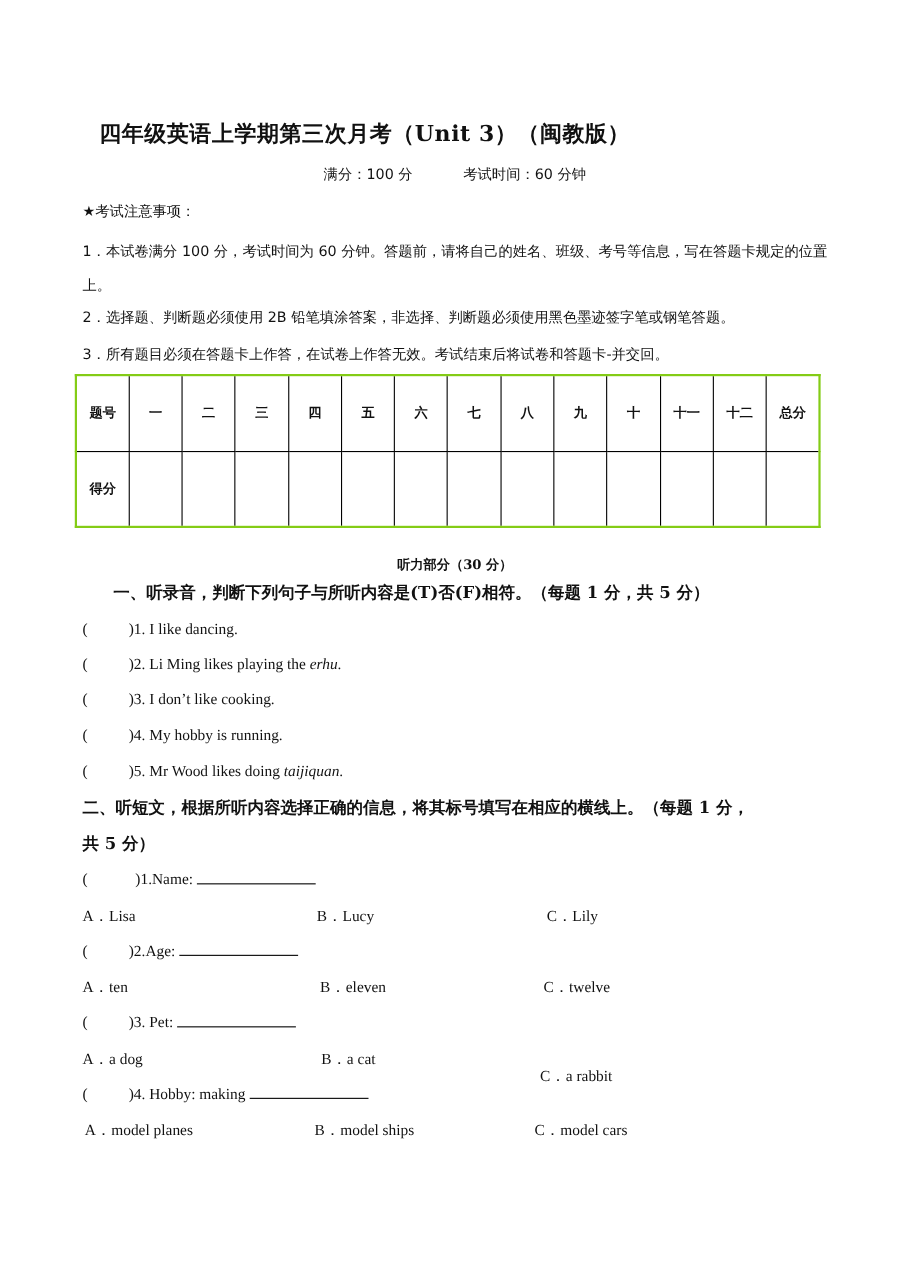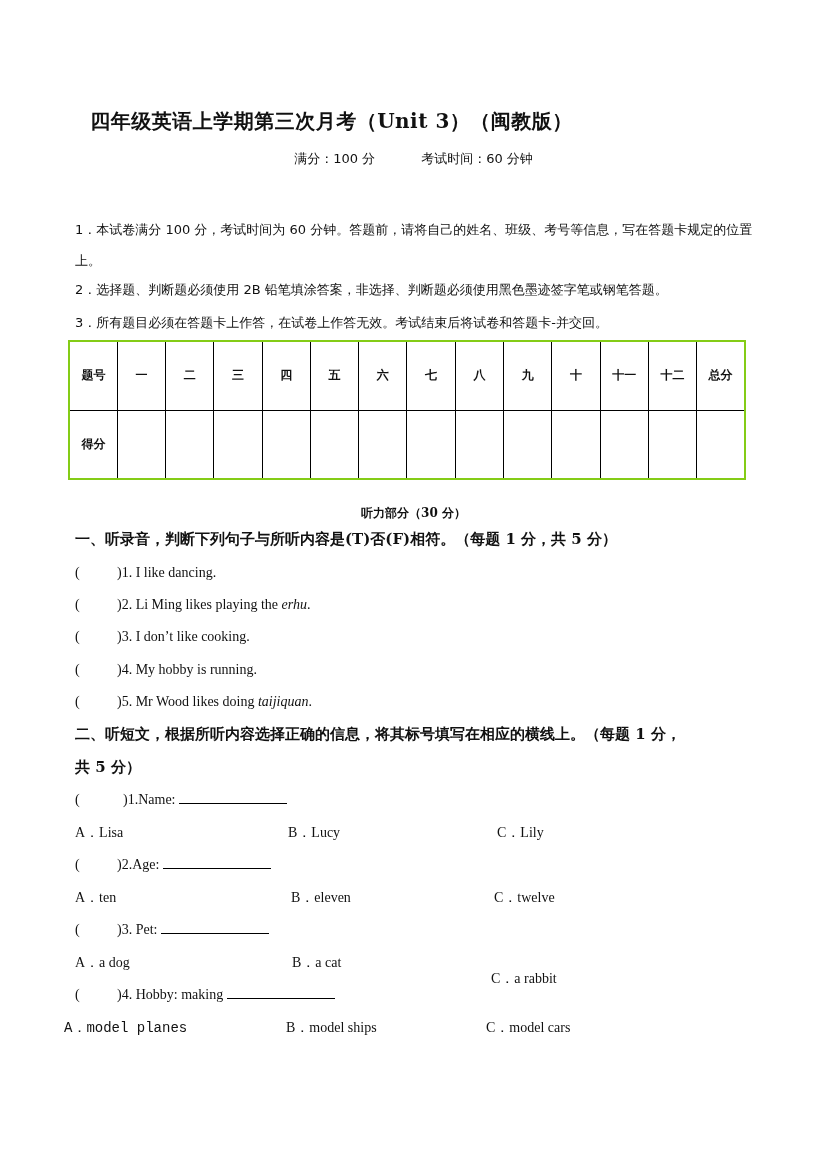--- a/index.html
+++ b/index.html
@@ -54,20 +54,21 @@
 </head>
 <body>
 
 <div class="page">
 
   <div class="title">四年级英语上学期第三次月考（Unit 3）（闽教版）</div>
   <div class="subtitle">
     <span>满分：100 分</span><span>考试时间：60 分钟</span>
   </div>
 
+  <div class="notice" style="top:183px;">★考试注意事项：</div>
   <div class="notice" style="top:214px; line-height:31px;">1．本试卷满分 100 分，考试时间为 60 分钟。答题前，请将自己的姓名、班级、考号等信息，写在答题卡规定的位置上。</div>
   <div class="notice" style="top:280px;">2．选择题、判断题必须使用 2B 铅笔填涂答案，非选择、判断题必须使用黑色墨迹签字笔或钢笔答题。</div>
   <div class="notice" style="top:313px;">3．所有题目必须在答题卡上作答，在试卷上作答无效。考试结束后将试卷和答题卡-并交回。</div>
 
   <table class="score">
     <tbody>
         <tr>
       <td>题号</td>
       <td>一</td>
       <td>二</td>
@@ -97,21 +98,21 @@
       <td></td>
       <td></td>
       <td></td>
       <td></td>
     </tr>
   </tbody>
     </table>
 
   <div class="section-head">听力部分（30 分）</div>
 
-  <div class="q-head" style="top:523px;">一、听录音，判断下列句子与所听内容是(T)否(F)相符。（每题 1 分，共 5 分）</div>
+  <div class="q-head" style="top:523px;margin-left:28px;">一、听录音，判断下列句子与所听内容是(T)否(F)相符。（每题 1 分，共 5 分）</div>
 
   <div class="item" style="top:565px;"><span class="paren">(</span><span>)1.</span><span> I like dancing.</span></div>
   <div class="item" style="top:597px;"><span class="paren">(</span><span>)2.</span><span> Li Ming likes playing the </span><i>erhu</i><span>.</span></div>
   <div class="item" style="top:629px;"><span class="paren">(</span><span>)3.</span><span> I don’t like cooking.</span></div>
   <div class="item" style="top:662px;"><span class="paren">(</span><span>)4.</span><span> My hobby is running.</span></div>
   <div class="item" style="top:694px;"><span class="paren">(</span><span>)5.</span><span> Mr Wood likes doing </span><i>taijiquan</i><span>.</span></div>
 
   <div class="q-head" style="top:718px;">二、听短文，根据所听内容选择正确的信息，将其标号填写在相应的横线上。（每题 1 分，</div>
   <div class="q-head" style="top:751px;">共 5 分）</div>
 
@@ -124,17 +125,17 @@
   <div class="opt" style="left:75px; top:889px;">A．ten</div>
   <div class="opt" style="left:291px; top:889px;">B．eleven</div>
   <div class="opt" style="left:494px; top:889px;">C．twelve</div>
 
   <div class="item" style="top:921px;"><span class="paren">(</span><span>)3. Pet:</span><span class="blank"></span></div>
   <div class="opt" style="left:75px; top:954px;">A．a dog</div>
   <div class="opt" style="left:292px; top:954px;">B．a cat</div>
   <div class="opt" style="left:491px; top:954px;margin-top:16px;">C．a rabbit</div>
 
   <div class="item" style="top:986px;"><span class="paren">(</span><span>)4. Hobby: making</span><span class="blank"></span></div>
-  <div class="opt" style="left:64px; top:1019px;font-family:Liberation Mono, monospace;">A．model planes</div>
+  <div class="opt" style="left:77px; top:1019px;">A．model planes</div>
   <div class="opt" style="left:286px; top:1019px;">B．model ships</div>
   <div class="opt" style="left:486px; top:1019px;">C．model cars</div>
 
 </div>
 
 </body></html>

